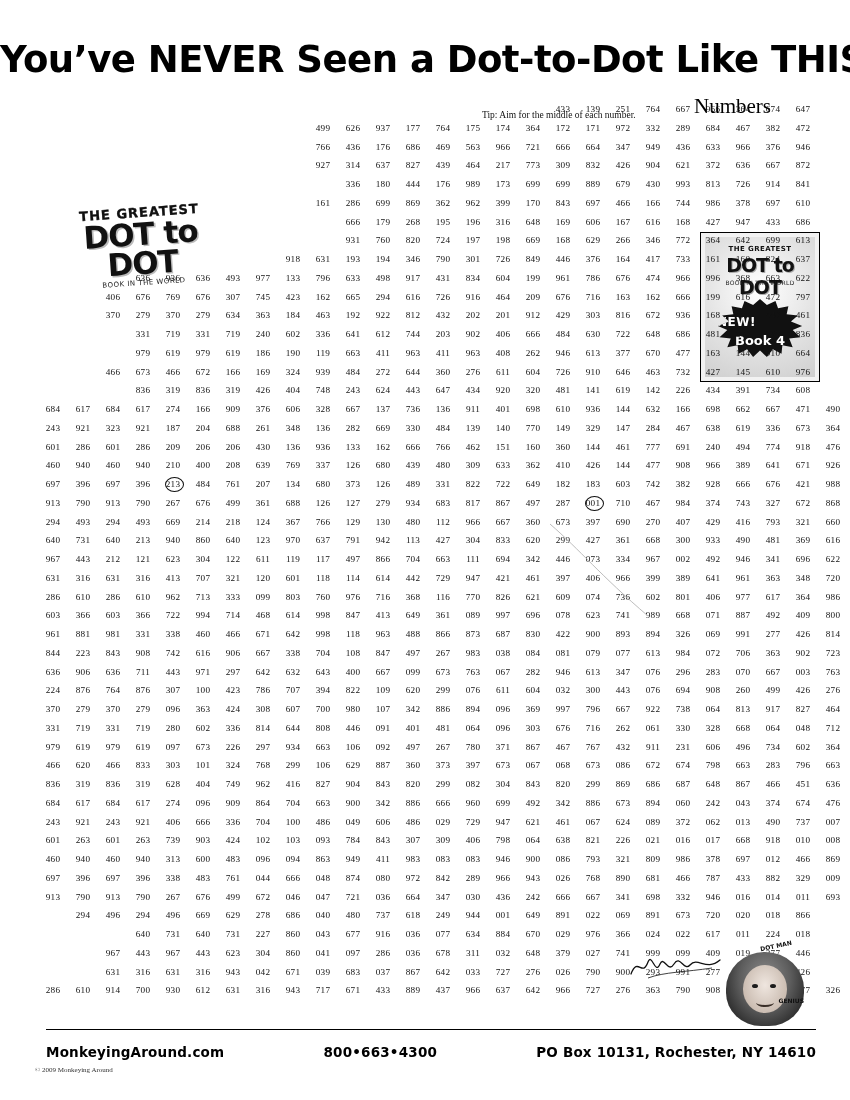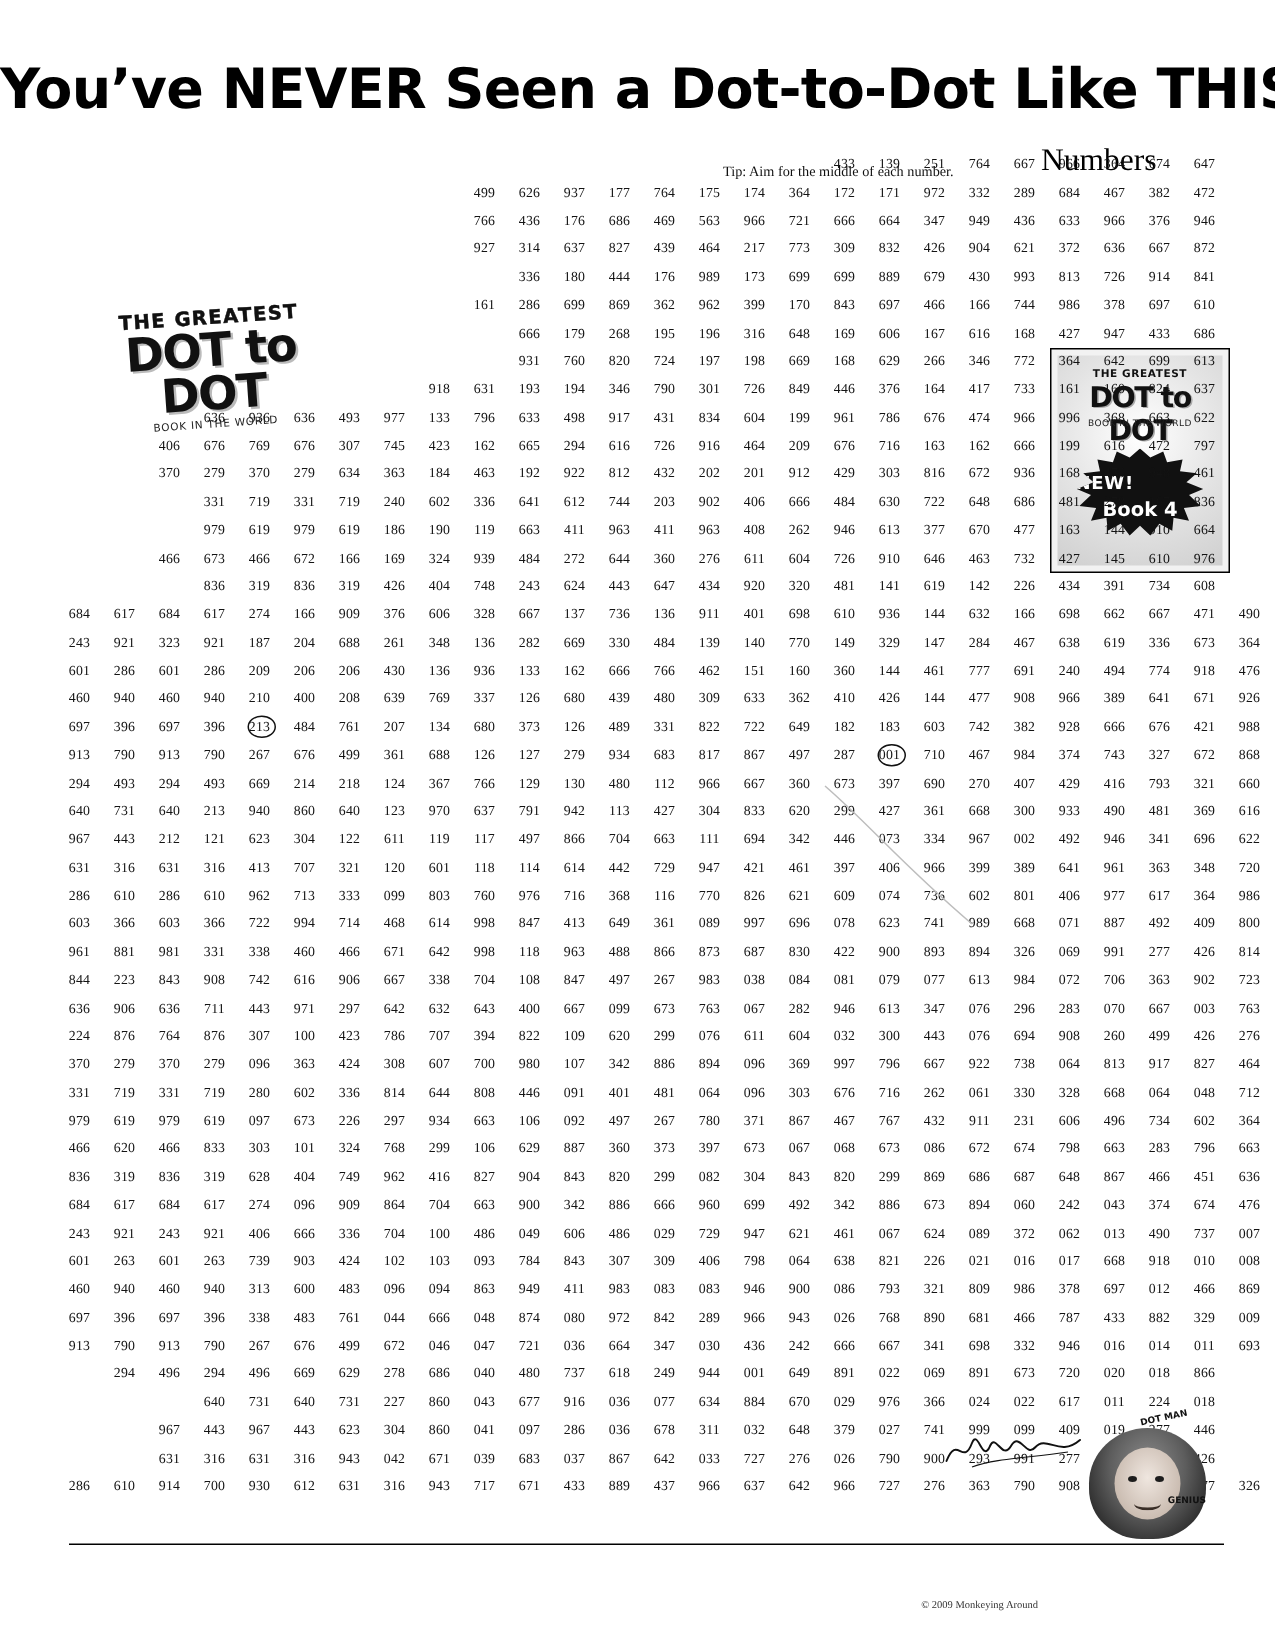--- a/index.html
+++ b/index.html
@@ -399,24 +399,25 @@
     font-weight: bold;
     font-size: 13.5px;
     color: #000;
     letter-spacing: 0.2px;
   }
   .copyright {
     position: absolute;
     left: 0;
     bottom: 26px;
     width: 692px;
-    text-align: right;
+    text-align: left;
     font-family: "Liberation Serif", serif;
     font-size: 7px;
     color: #333;
+    padding-left: 35px;
   }
 </style>
 </head>
 <body>
 
 <div class="page">
 
   <div class="headline">You’ve NEVER Seen a Dot-to-Dot Like THIS!</div>
 
 
@@ -508,15 +509,20 @@
       <div class="portrait-face">
         <div class="portrait-eye l"></div>
         <div class="portrait-eye r"></div>
         <div class="portrait-mouth"></div>
       </div>
     </div>
     <div class="portrait-word-bottom">GENIUS</div>
   </div>
 
   <div class="footer-rule"></div>
+  <div class="footer">
+    <span>MonkeyingAround.com</span>
+    <span>800•663•4300</span>
+    <span>PO Box 10131, Rochester, NY 14610</span>
+  </div>
   <div class="copyright">© 2009 Monkeying Around</div>
 
 </div>
 
 </body></html>

